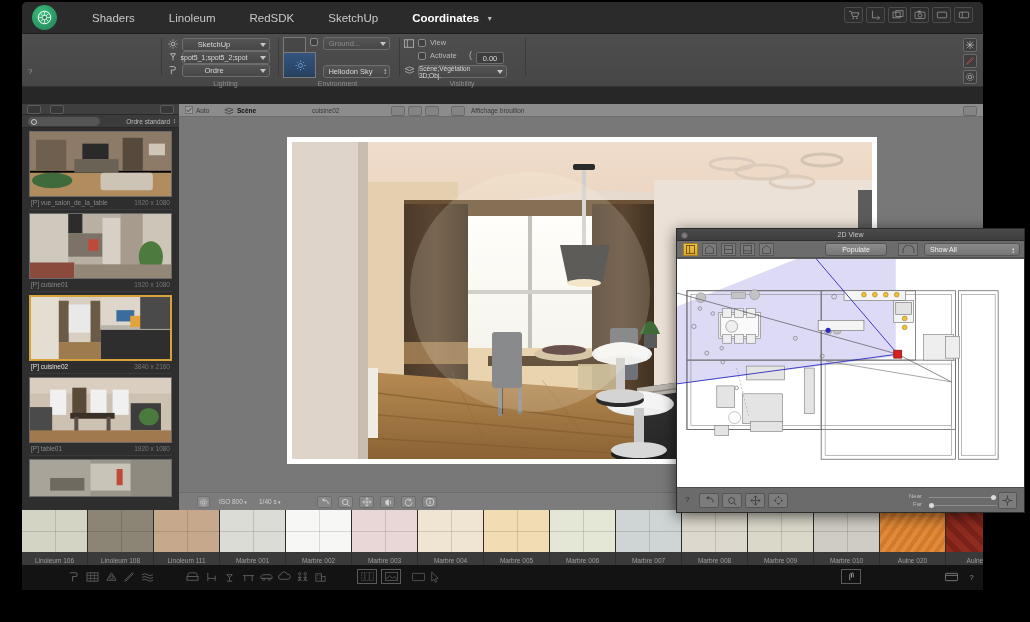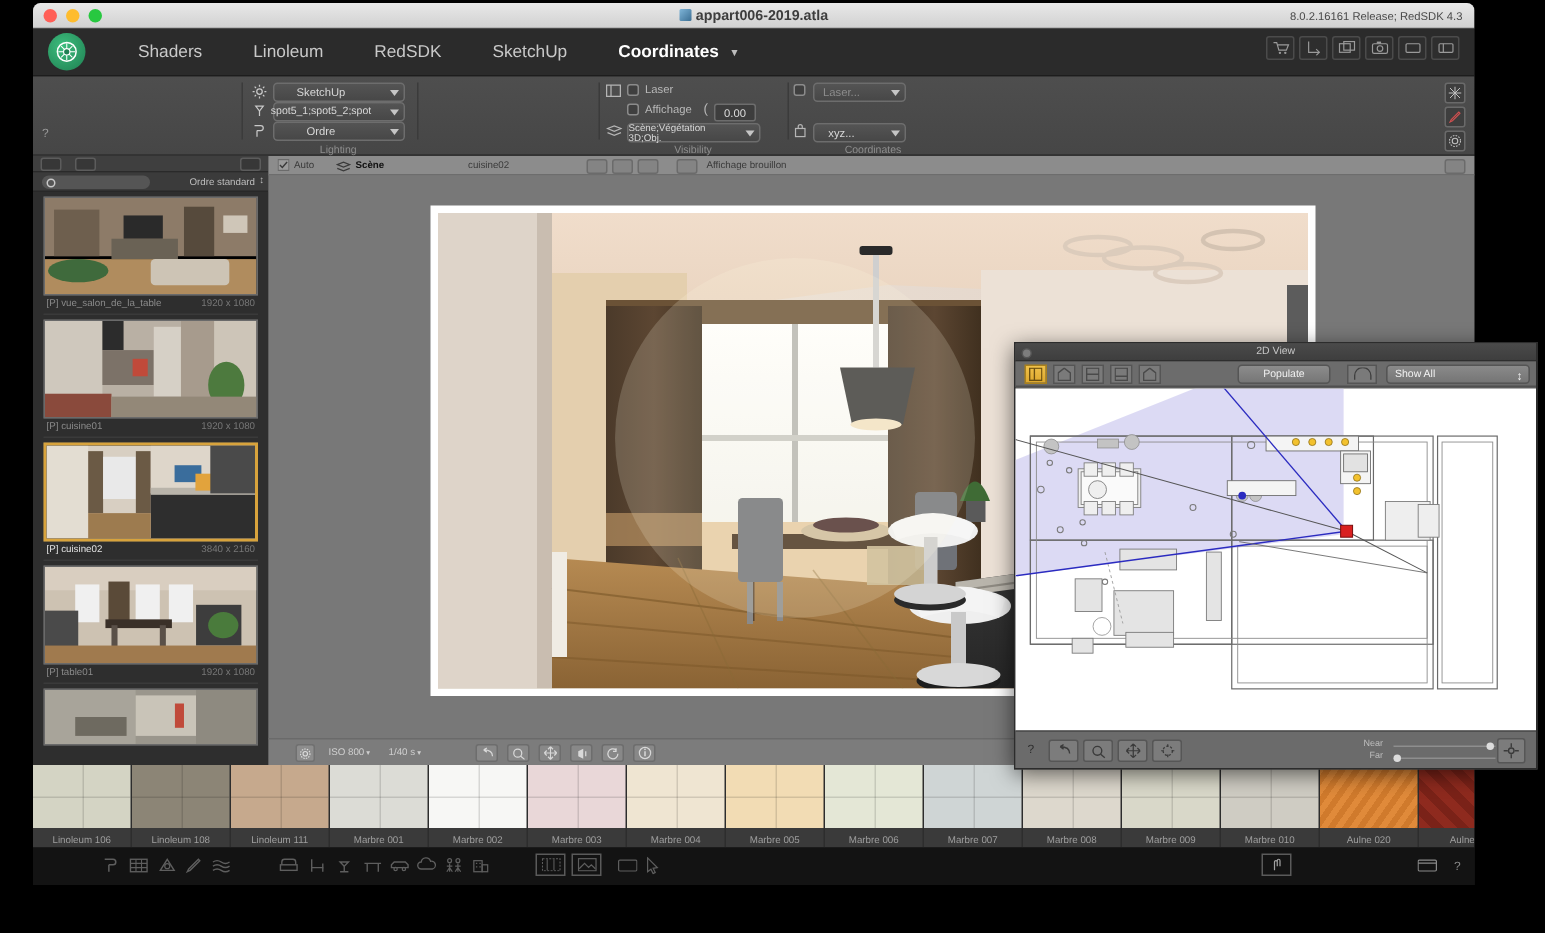--- a/index.html
+++ b/index.html
@@ -209,31 +209,20 @@
 
   svg{ display:block; }
 </style>
 </head>
 <body>
 
 <div id="root">
 
   <div class="win">
 
-    <div class="titlebar">
-      <div class="traffic">
-        <div class="tl r"></div>
-        <div class="tl y"></div>
-        <div class="tl g"></div>
-      </div>
-      <div class="title-center">
-        <span class="ficon"></span><span>appart006-2019.atla</span>
-      </div>
-      <div class="title-right">8.0.2.16161 Release; RedSDK 4.3</div>
-    </div>
 
     <div class="tabsrow">
       <div class="logo">
         <svg viewBox="0 0 24 24">
             <circle cx="12" cy="12" r="10" fill="none" stroke="#fff" stroke-width="1.6"></circle>
             <path d="M12 3v18M3 12h18M6 6l12 12M18 6L6 18" stroke="#fff" stroke-width="1.1"></path>
             <circle cx="12" cy="12" r="3.4" fill="#1f7f52" stroke="#fff" stroke-width="1.2"></circle>
           </svg>
       </div>
       <div class="tabs">
@@ -311,58 +300,61 @@
           <svg width="10" height="10" viewBox="0 0 12 12">
               <path d="M2 2h5a2 2 0 010 4H4" fill="none" stroke="#c9c9c9" stroke-width="1"></path>
               <path d="M4 6v5" stroke="#c9c9c9" stroke-width="1"></path>
             </svg>
         </div>
         <div class="pop" style="left:18px;top:30px;width:88px;">Ordre</div>
         <div class="glabel" style="left:14px;width:95px;">Lighting</div>
       </div>
 
       <div class="sep" style="left:256px;"></div>
+      <div class="igroup" style="left:258px;width:115px;">
+        <div class="swatch-sm" style="left:3px;top:3px;"></div>
+        <div class="swatch-bg" style="left:3px;top:18px;">
+          <svg style="position:absolute;left:11px;top:7px;" width="11" height="11" viewBox="0 0 12 12">
+              <circle cx="6" cy="6" r="2.2" fill="none" stroke="#6f9ed0" stroke-width="1"></circle>
+              <g stroke="#6f9ed0" stroke-width="1">
+                <path d="M6 0.5v1.6M6 9.9v1.6M0.5 6h1.6M9.9 6h1.6M2.1 2.1l1.1 1.1M8.8 8.8l1.1 1.1M9.9 2.1L8.8 3.2M3.2 8.8l-1.1 1.1"></path>
+              </g>
+            </svg>
+        </div>
+        <div class="chk" style="left:30px;top:4px;"></div>
+        <div class="pop" style="left:43px;top:3px;width:67px;color:#8d8d8d;">Ground...</div>
+        <div class="pop popstep" style="left:43px;top:31px;width:67px;">Heliodon Sky</div>
+        <div class="glabel" style="left:0;width:115px;">Environment</div>
+      </div>
 
       <div class="sep" style="left:377px;"></div>
       <div class="igroup" style="left:380px;width:120px;">
         <div style="position:absolute;left:2px;top:5px;">
           <svg width="10" height="9" viewBox="0 0 12 10">
               <rect x="0.5" y="0.5" width="11" height="9" fill="none" stroke="#b5b5b5" stroke-width="1"></rect>
               <path d="M4 0.5v9" stroke="#b5b5b5" stroke-width="1"></path>
             </svg>
         </div>
         <div class="chk" style="left:16px;top:5px;"></div>
-        <div class="lbl" style="left:28px;top:4px;">Laser</div>
+        <div class="lbl" style="left:28px;top:4px;">View</div>
         <div class="chk" style="left:16px;top:18px;"></div>
-        <div class="lbl" style="left:28px;top:17px;">Affichage</div>
+        <div class="lbl" style="left:28px;top:17px;">Activate</div>
         <div style="position:absolute;left:67px;top:16px;font-size:9px;color:#b5b5b5;">(</div>
         <div class="fld" style="left:74px;top:18px;width:28px;">0.00</div>
         <div style="position:absolute;left:2px;top:32px;">
           <svg width="11" height="9" viewBox="0 0 12 10">
               <path d="M1 3l5-2 5 2-5 2z" fill="none" stroke="#b5b5b5" stroke-width="0.9"></path>
               <path d="M1 6l5 2 5-2" fill="none" stroke="#b5b5b5" stroke-width="0.9"></path>
             </svg>
         </div>
         <div class="pop" style="left:16px;top:31px;width:89px;font-size:6.5px;">Scène;Végétation 3D;Obj.</div>
         <div class="glabel" style="left:0;width:120px;">Visibility</div>
       </div>
 
       <div class="sep" style="left:503px;"></div>
-      <div class="igroup" style="left:505px;width:110px;">
-        <div class="chk" style="left:2px;top:5px;"></div>
-        <div class="pop" style="left:15px;top:4px;width:62px;color:#8d8d8d;">Laser...</div>
-        <div style="position:absolute;left:2px;top:31px;">
-          <svg width="9" height="10" viewBox="0 0 10 11">
-              <rect x="1.5" y="4" width="7" height="6" fill="none" stroke="#b5b5b5" stroke-width="0.9"></rect>
-              <path d="M3.5 4V2.6a1.5 1.5 0 013 0V4" fill="none" stroke="#b5b5b5" stroke-width="0.9"></path>
-            </svg>
-        </div>
-        <div class="pop" style="left:15px;top:31px;width:62px;">xyz...</div>
-        <div class="glabel" style="left:0;width:110px;">Coordinates</div>
-      </div>
 
       <div class="rbtn" style="right:6px;top:4px;">
           <svg width="10" height="10" viewBox="0 0 12 12">
             <path d="M2 2l8 8M10 2l-8 8M6 1v10M1 6h10" stroke="#c0c0c0" stroke-width="0.8"></path>
           </svg>
         </div>
       <div class="rbtn" style="right:6px;top:20px;">
           <svg width="10" height="10" viewBox="0 0 12 12">
             <path d="M2 10l2-1 6-6-1-1-6 6z" fill="none" stroke="#d05050" stroke-width="0.9"></path>
           </svg>

